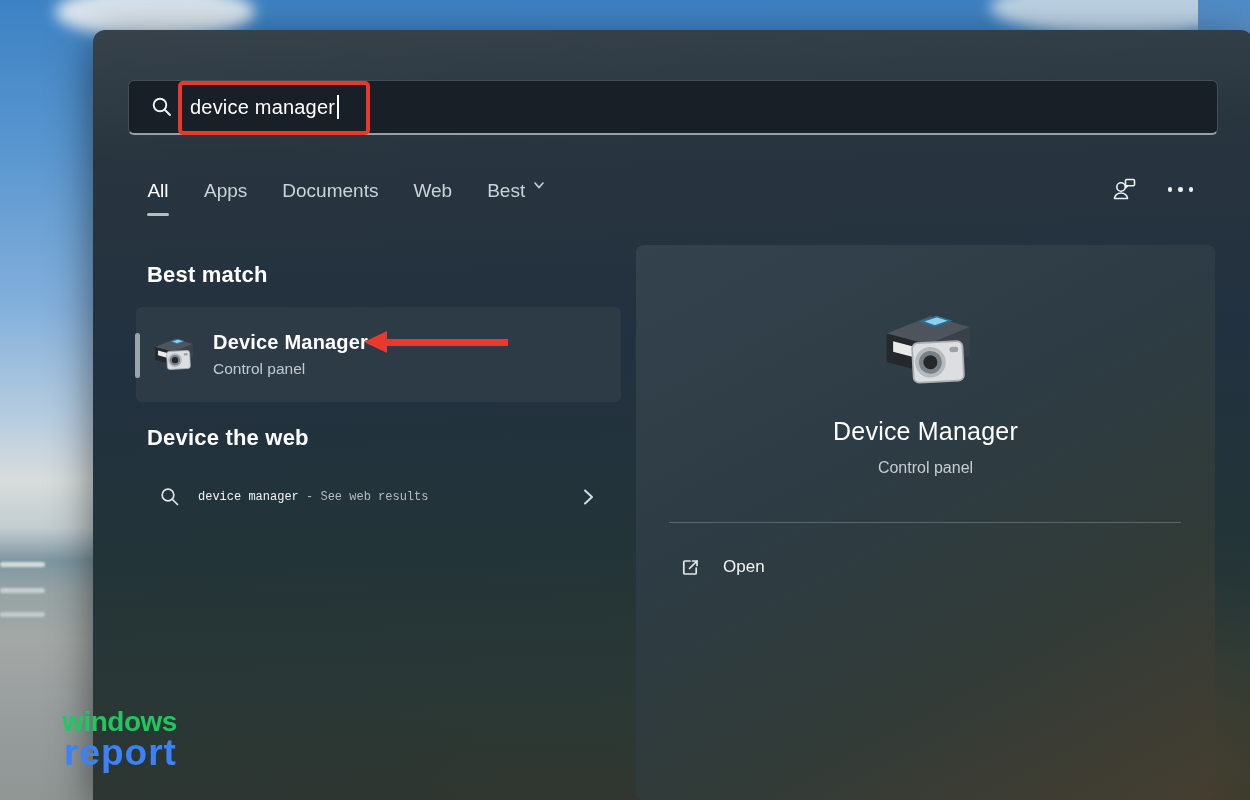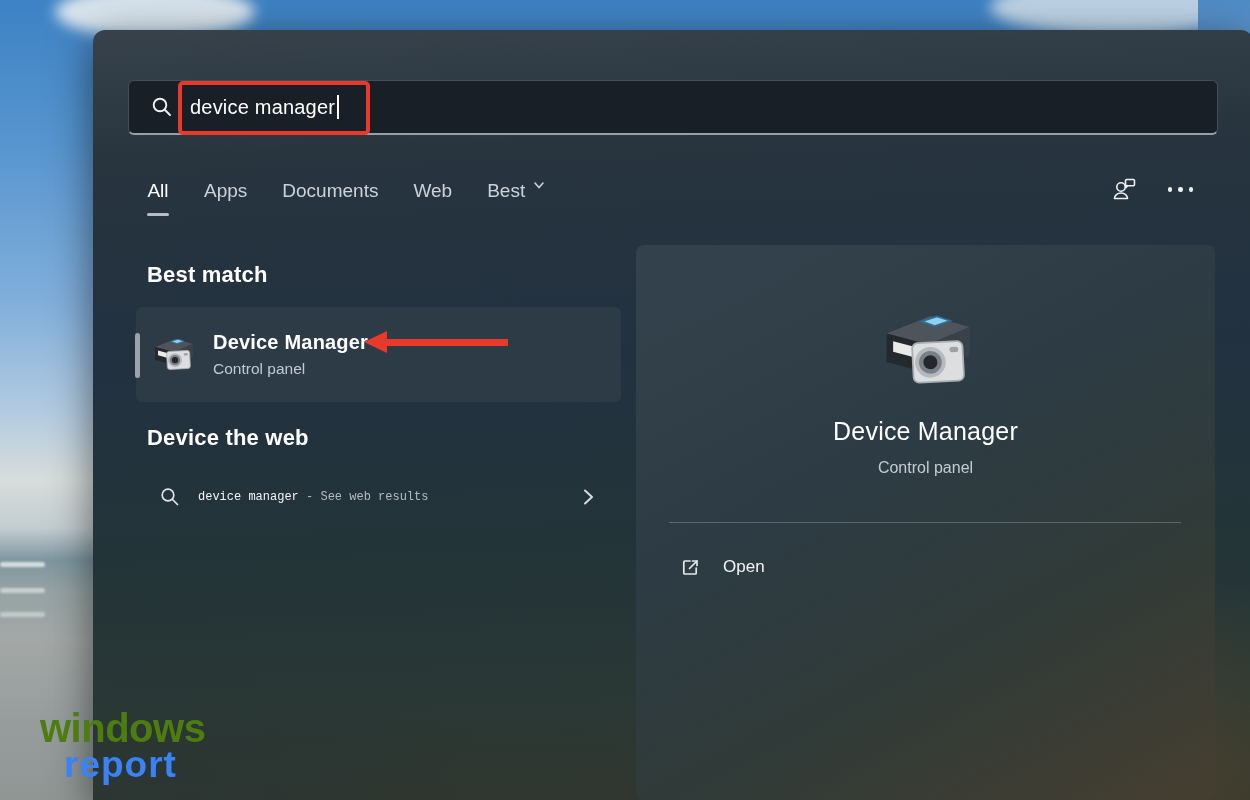--- a/index.html
+++ b/index.html
@@ -93,21 +93,21 @@
     color:#c6cdd3; font-size:16px; }
   .preview .divider { position:absolute; left:33px; right:34px; top:277px; height:1px;
     background:rgba(255,255,255,.22); }
   .open-row { position:absolute; left:30px; top:298px; height:48px; display:flex;
     align-items:center; padding:0 14px; border-radius:4px; }
   .open-row .lbl { color:#f2f4f5; font-size:17px; margin-left:22px; }
 
   
   .watermark { position:absolute; left:40px; top:708px; z-index:6; line-height:1;
     font-weight:bold; letter-spacing:-.5px; }
-  .wm1 { color:#4d7c0f; font-size:40px;text-align:right; }
+  .wm1 { color:#22c55e; font-size:28px;text-align:right; }
   .wm2 { color:#3b82f6; font-size:37px; margin-left:24px; margin-top:-2px; letter-spacing:1px; }
 
   svg { display:block; }
 </style>
 </head>
 <body>
 
 <div class="stage">
 
   <div class="wallpaper"></div>

